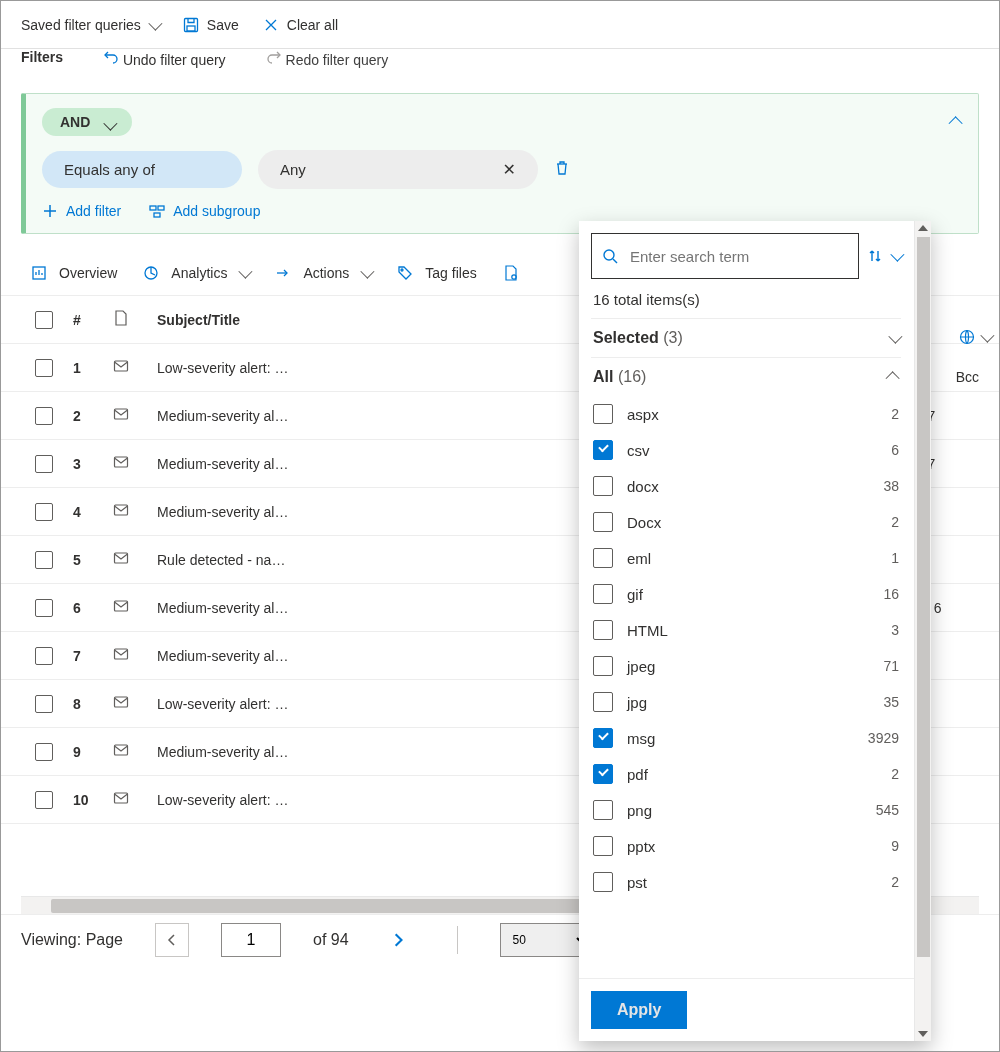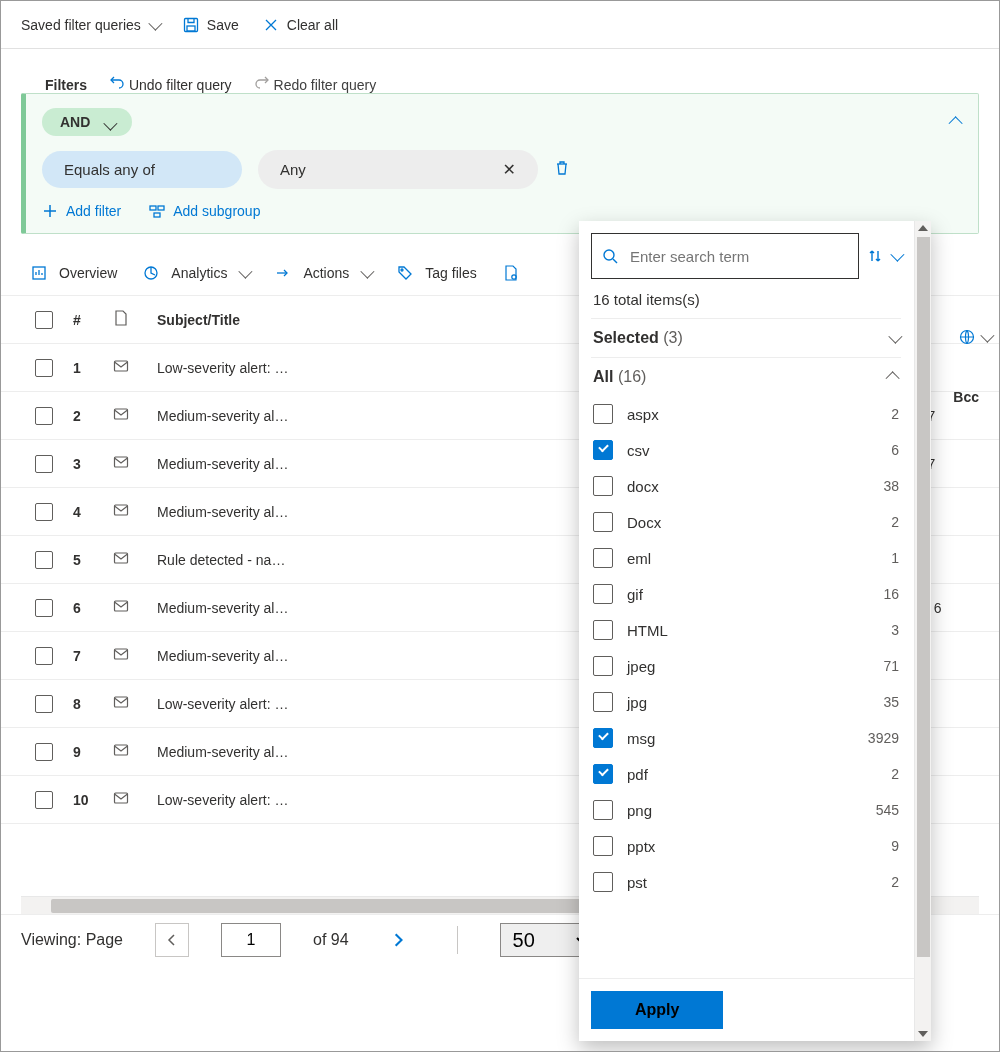--- a/index.html
+++ b/index.html
@@ -37,25 +37,24 @@
     border-bottom: 1.5px solid #605e5c;
     transform: rotate(45deg) translateY(-2px);
   }
   .chev.blue { border-color: #0078d4; }
   .chev.up { transform: rotate(-135deg) translateY(-2px); }
   .icon-svg { width:16px; height:16px; flex:none; }
 
   
   .filters-bar {
     display: flex;
-    align-items: flex-end;
+    align-items: flex-start;
     height: 44px;
     padding: 0 20px;
-    gap: 22px;
-    margin-left: 24px;
+    gap: 40px;
   }
   .filters-bar .lbl-filters { font-weight: 600; }
   .filters-bar .disabled { color: #404040; }
 
   
   .qb-card {
     margin: 0 20px 16px 20px;
     border: 1px solid #bfe0c9;
     background: #f4fbf6;
     border-left: 5px solid #7fc998;
@@ -168,21 +167,21 @@
     width:34px; height:34px; border:1px solid #c8c6c4;
     display:flex; align-items:center; justify-content:center;
     cursor:pointer;
   }
   .pager input {
     width:60px; height:34px; border:1px solid #8a8886;
     text-align:center; font-size:16px;
   }
   .pager .sep { width:1px; height:28px; background:#c8c6c4; margin:0 10px;}
   .pager select {
-    width:90px; height:34px; border:1px solid #8a8886; font-size:20px;
+    width:90px; height:34px; border:1px solid #8a8886; font-size:12px;
     padding:0 8px;
   }
 
   
   .dd-panel {
     position:absolute;
     top: 220px;
     left: 578px;
     width: 352px;
     height: 820px;
@@ -240,37 +239,37 @@
     content:""; position:absolute; left:5px; top:3px;
     width:7px; height:4px;
     border-left:2px solid #fff; border-bottom:2px solid #fff;
     transform:rotate(-45deg);
   }
   .dd-footer {
     padding:12px; border-top:1px solid #ededed;
     margin-right:17px;
   }
   .apply-btn {
-    background:#0078d4; color:#000000;
-    border:none; padding:10px 44px;
+    background:#0078d4; color:#e5e5e5;
+    border:none; padding:10px 26px;
     font-size:16px; font-weight:600;
     cursor:pointer;
   }
 
   
   .globe-area {
     position:absolute;
     right:8px; top:328px;
     display:flex; align-items:center; gap:6px;
     color:#0078d4;
   }
   .col-bcc {
     position:absolute;
-    right:20px; top:388px;
-    font-weight:700;
+    right:20px; top:368px;
+    font-weight:400;
   }
 </style>
 </head>
 <body>
 
 <div class="top-toolbar">
   <div class="item">
     <span>Saved filter queries</span>
     <span class="chev"></span>
   </div>

